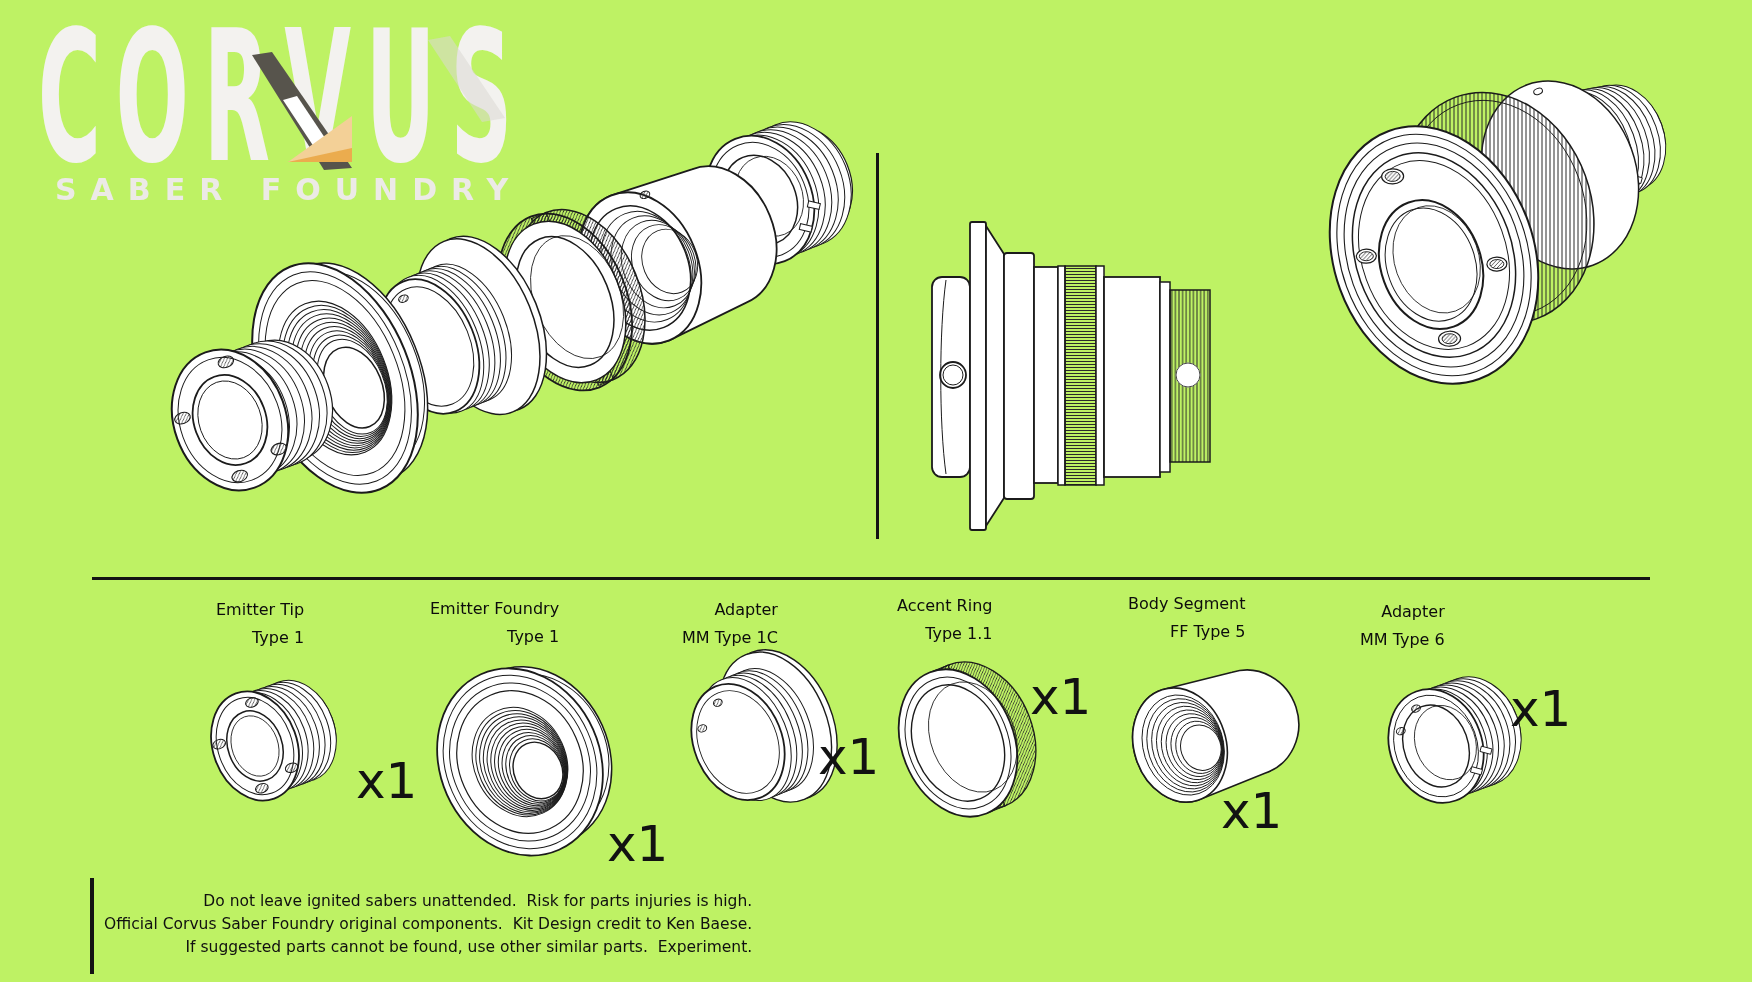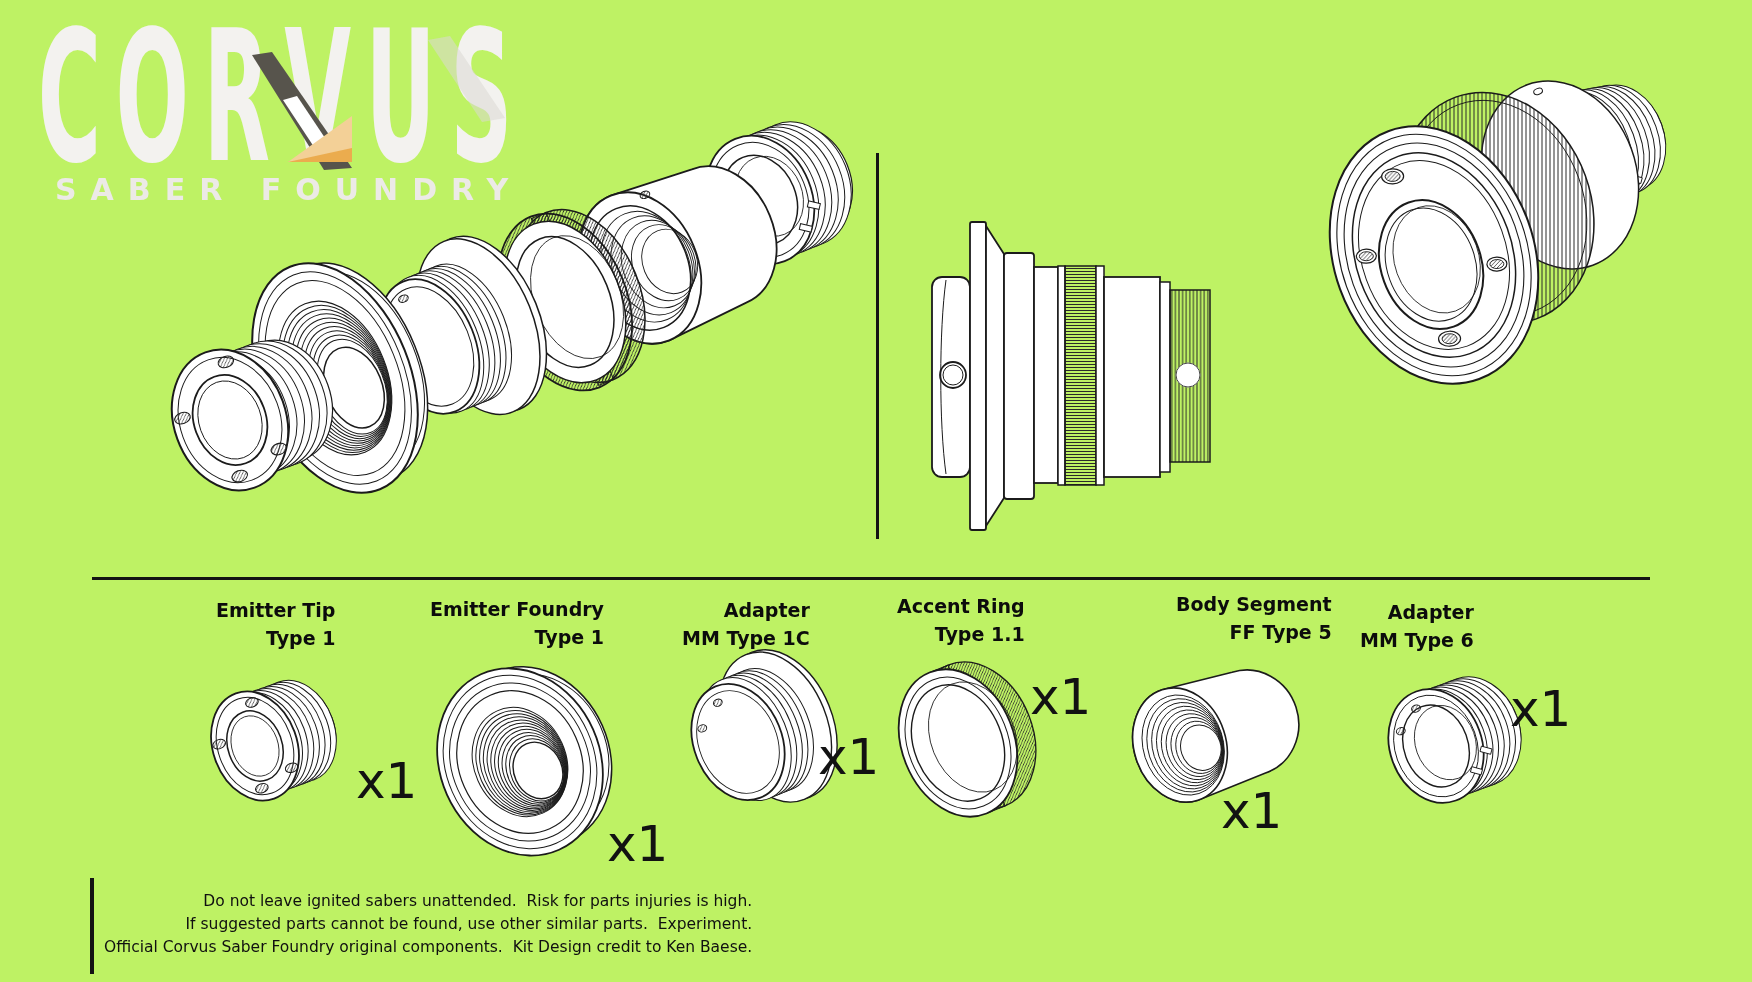--- a/index.html
+++ b/index.html
@@ -3,21 +3,21 @@
 <meta charset="utf-8">
 <style>
   html,body{margin:0;padding:0;background:#fff;}
   .canvas{position:relative;width:1752px;height:982px;background:#bef264;overflow:hidden;
           font-family:"DejaVu Sans","Liberation Sans",sans-serif;color:#111;text-align:right;}
   svg{position:absolute;overflow:visible;}
   .title{position:absolute;left:25px;top:48px;font-size:75px;font-weight:500;
          letter-spacing:-2px;color:#000;white-space:nowrap;z-index:5;}
   .vdivider{position:absolute;left:876px;top:153px;width:3px;height:386px;background:#141414;}
   .hdivider{position:absolute;left:92px;top:577px;width:1558px;height:3px;background:#141414;}
-  .part-label{position:absolute;font-size:19px;line-height:28px;font-weight:700;color:#0c0c0c;
+  .part-label{position:absolute;font-size:16px;line-height:28px;font-weight:400;color:#0c0c0c;
               white-space:nowrap;z-index:4;}
   .qty{position:absolute;font-size:50px;font-weight:500;color:#121212;z-index:4;}
   .notes{position:absolute;left:104px;top:890px;font-size:15.5px;line-height:23px;color:#101010;z-index:4;}
   .notes div{white-space:pre;}
   .notes-bar{position:absolute;left:90px;top:878px;width:4px;height:96px;background:#141414;}
   .wm{z-index:1;}
   .drawing{z-index:3;}
 </style>
 </head>
 <body>
@@ -329,21 +329,21 @@
       <ellipse cx="20" rx="56" ry="76" fill="url(#diagP4)" stroke-width="1.3"></ellipse>
       <polygon points="0,-76 20,-76 20,76 0,76" fill="url(#diagP4)"></polygon>
       <ellipse rx="56" ry="76" fill="#fff" stroke-width="1.8"></ellipse>
       <ellipse rx="50" ry="68" stroke-width="1"></ellipse>
       <ellipse rx="44" ry="60" fill="#fff" stroke-width="1.4"></ellipse>
       <ellipse cx="16" rx="42" ry="57" stroke-width="0.8"></ellipse>
     </g>
   </svg>
   <div class="qty" style="left:1030px;top:668px;">x1</div>
 
-  <div class="part-label" style="left:1128px;top:590px;margin-left:48px;">
+  <div class="part-label" style="left:1128px;top:590px;">
     <div>Body Segment</div>
     <div>FF Type 5</div>
   </div>
   <svg class="drawing" style="left:1118px;top:660px;" width="185" height="170" viewBox="0 0 185 170" fill="none" stroke="#1b1b1b">
     <g transform="translate(62,85) rotate(-18)">
       <path d="M0 -58 L72 -53 A50 53 0 1 1 72 53 L0 58 A46 58 0 0 1 0 -58 Z" fill="#fff" stroke-width="1.6"></path>
       <ellipse rx="46" ry="58" fill="#fff" stroke-width="1.6"></ellipse>
       <ellipse cx="3" cy="1" rx="40" ry="51" stroke-width="0.9"></ellipse>
       <ellipse cx="5" cy="2" rx="37.5" ry="47.5" stroke-width="0.9"></ellipse>
       <ellipse cx="7" cy="3" rx="35" ry="44" stroke-width="0.9"></ellipse>
@@ -384,17 +384,17 @@
       <ellipse cx="-6" cy="-42" rx="4.5" ry="3.5" fill="url(#hatchP6)" stroke-width="1"></ellipse>
       <rect x="24" y="34" width="11" height="5.5" transform="rotate(35 29 37)" fill="#fff" stroke-width="0.9"></rect>
       <rect x="40" y="18" width="11" height="5.5" transform="rotate(35 45 21)" fill="#fff" stroke-width="0.9"></rect>
     </g>
   </svg>
   <div class="qty" style="left:1510px;top:680px;">x1</div>
 
   <div class="notes-bar"></div>
   <div class="notes">
     <div>Do not leave ignited sabers unattended.  Risk for parts injuries is high.</div>
+    <div>Official Corvus Saber Foundry original components.  Kit Design credit to Ken Baese.</div>
     <div>If suggested parts cannot be found, use other similar parts.  Experiment.</div>
-    <div>Official Corvus Saber Foundry original components.  Kit Design credit to Ken Baese.</div>
   </div>
 
 </div>
 
 </body></html>

